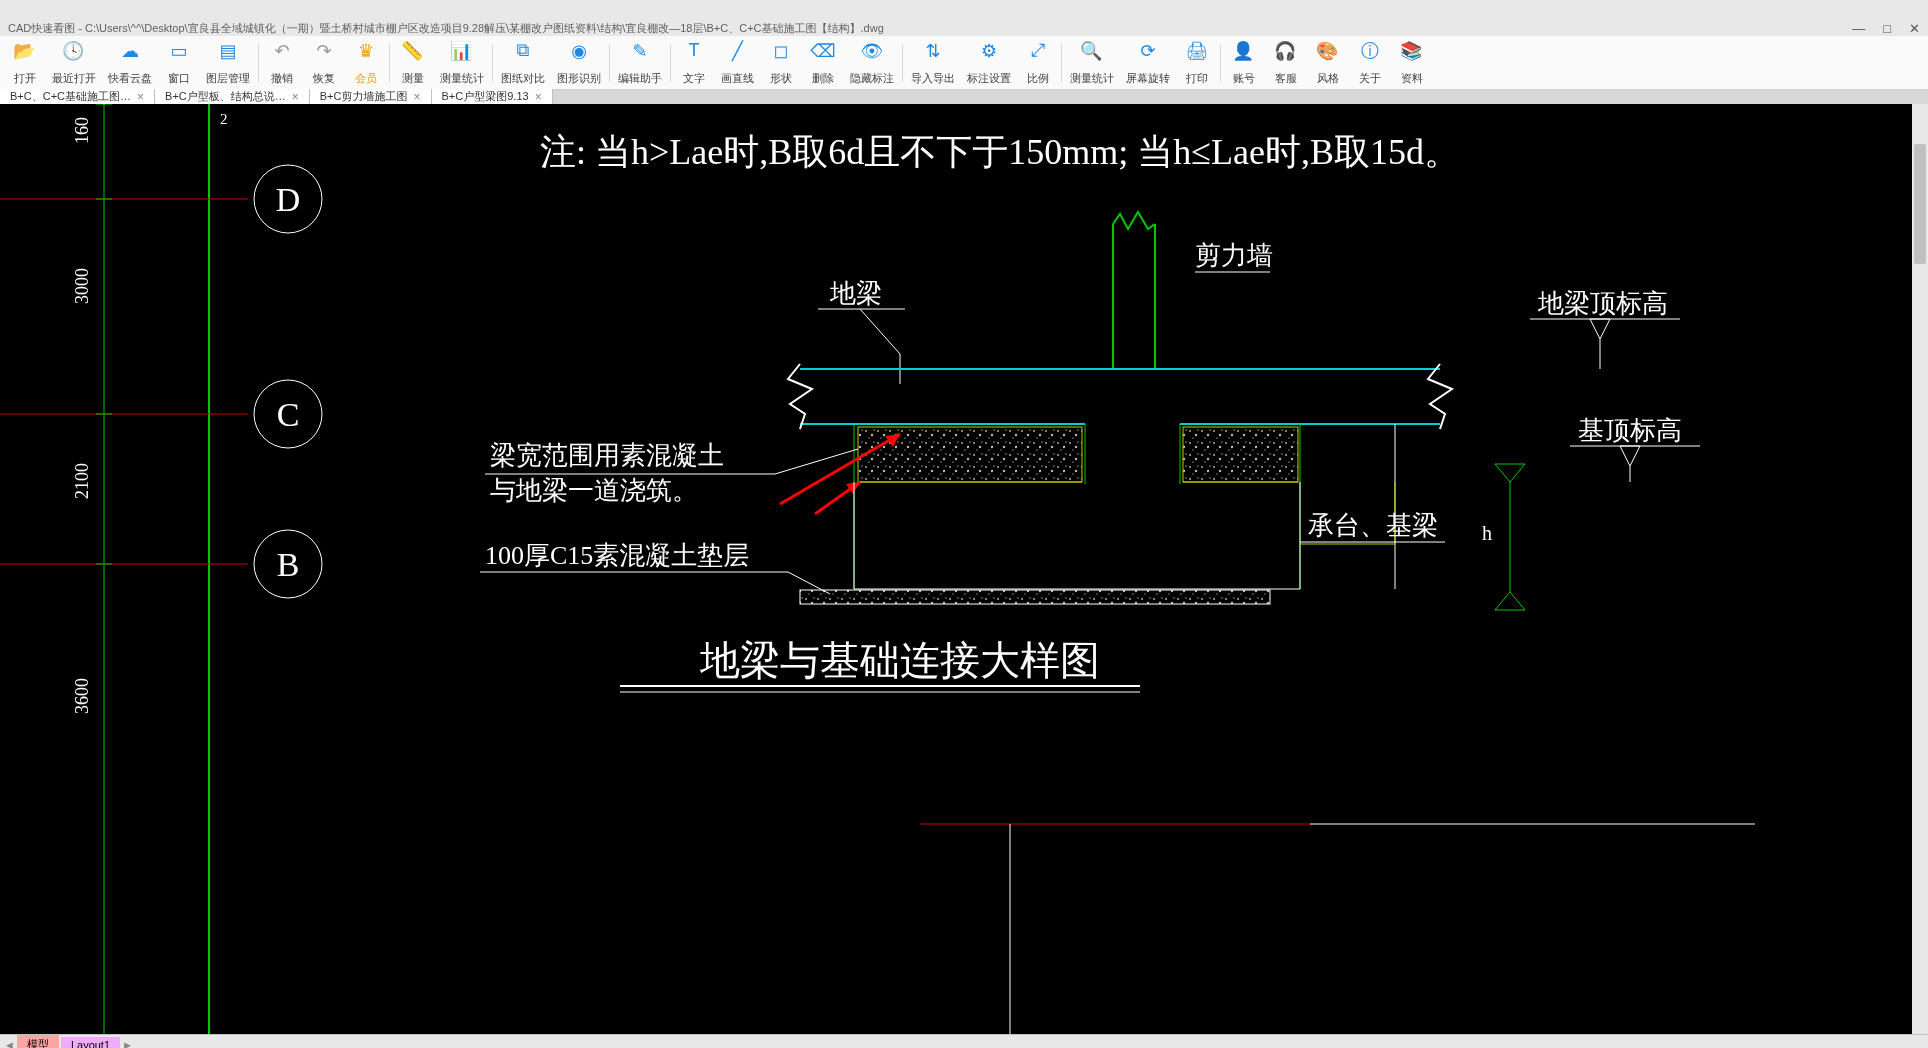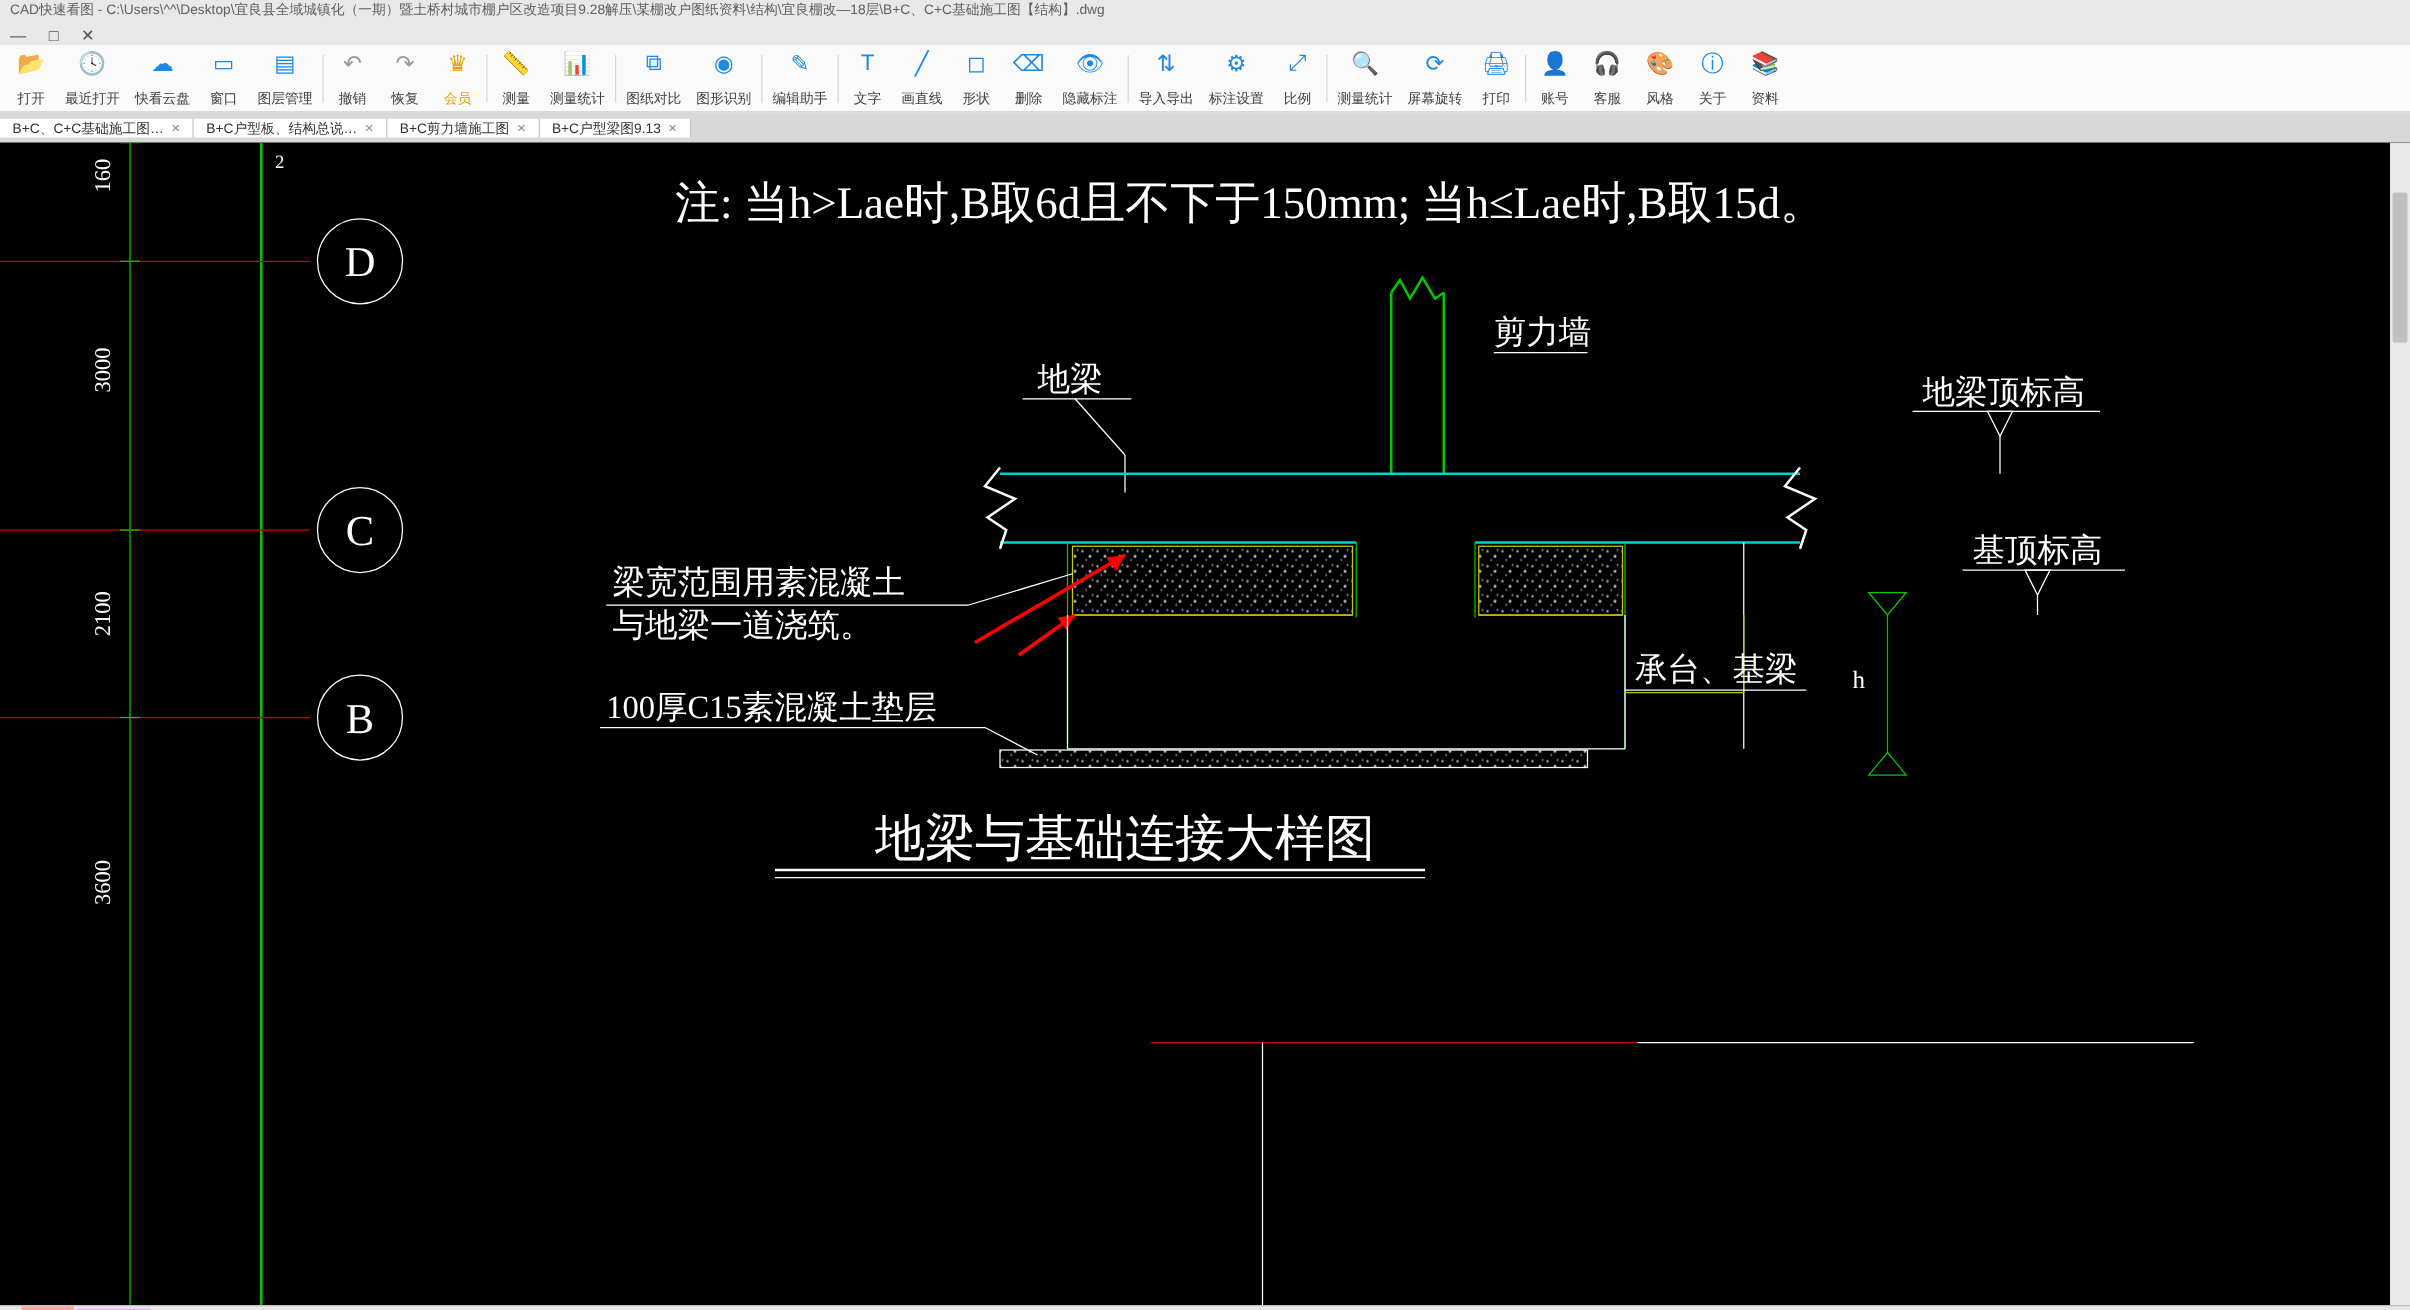--- a/index.html
+++ b/index.html
@@ -1,34 +1,34 @@
 <!DOCTYPE html>
 <html><head>
 <meta charset="utf-8">
 <style>
 * { margin: 0; padding: 0; box-sizing: border-box; font-family: "Microsoft YaHei", sans-serif; }
 body { width: 1928px; height: 1048px; background: #f0f0f0; overflow: hidden; position: relative; }
 
 
-.titlebar { height: 36px; background: #e8e8e8; display: flex; align-items: flex-start; padding: 0 8px; font-size: 11px; color: #606060; flex-direction: column; }
+.titlebar { height: 36px; background: #e8e8e8; display: flex; align-items: flex-end; padding: 0 8px; font-size: 11px; color: #606060; }
 .titlebar .title-text { flex: 1; }
 .titlebar .wincontrols { display: flex; gap: 18px; font-size: 13px; color: #555; }
 .titlebar .wincontrols span { cursor: pointer; }
 
 
 .toolbar { height: 54px; background: #fafafa; display: flex; align-items: center; padding: 0 4px; border-bottom: 1px solid #d0d0d0; }
 .tool { display: flex; flex-direction: column; align-items: center; justify-content: center; padding: 2px 6px; cursor: pointer; min-width: 42px; }
 .tool .ticon { width: 22px; height: 22px; display: flex; align-items: center; justify-content: center; font-size: 18px; }
 .tool .tlabel { font-size: 11px; color: #404040; margin-top: 9px; white-space: nowrap; }
 .tool.vip .ticon { color: #e6a200; }
 .tool.vip .tlabel { color: #e6a200; text-align: center; }
 .tsep { width: 1px; height: 38px; background: #d8d8d8; margin: 0 2px; }
 
 
-.tabstrip { height: 24px; background: #d8d8d8; display: flex; align-items: center; font-size: 11px; }
+.tabstrip { height: 14px; background: #d8d8d8; display: flex; align-items: flex-end; font-size: 11px; }
 .tab { padding: 0 10px; display: flex; align-items: center; background: #ffffff; border-right: 1px solid #c0c0c0; cursor: pointer; gap: 6px; color: #333; }
 .tab.active { background: #fff; }
 .tab .close { color: #888; font-size: 12px; }
 
 
 .canvas-wrap { position: relative; width: 100%; height: 930px; background: #000; color: #fff; overflow: hidden; }
 .canvas-wrap svg { position: absolute; left: 0; top: 0; }
 .scrollbar-v { position: absolute; right: 0; top: 0; width: 16px; height: 100%; background: #e8e8e8; }
 .scrollbar-v .thumb { position: absolute; left: 2px; width: 12px; top: 40px; height: 120px; background: #c0c0c0; border-radius: 2px; }
 

